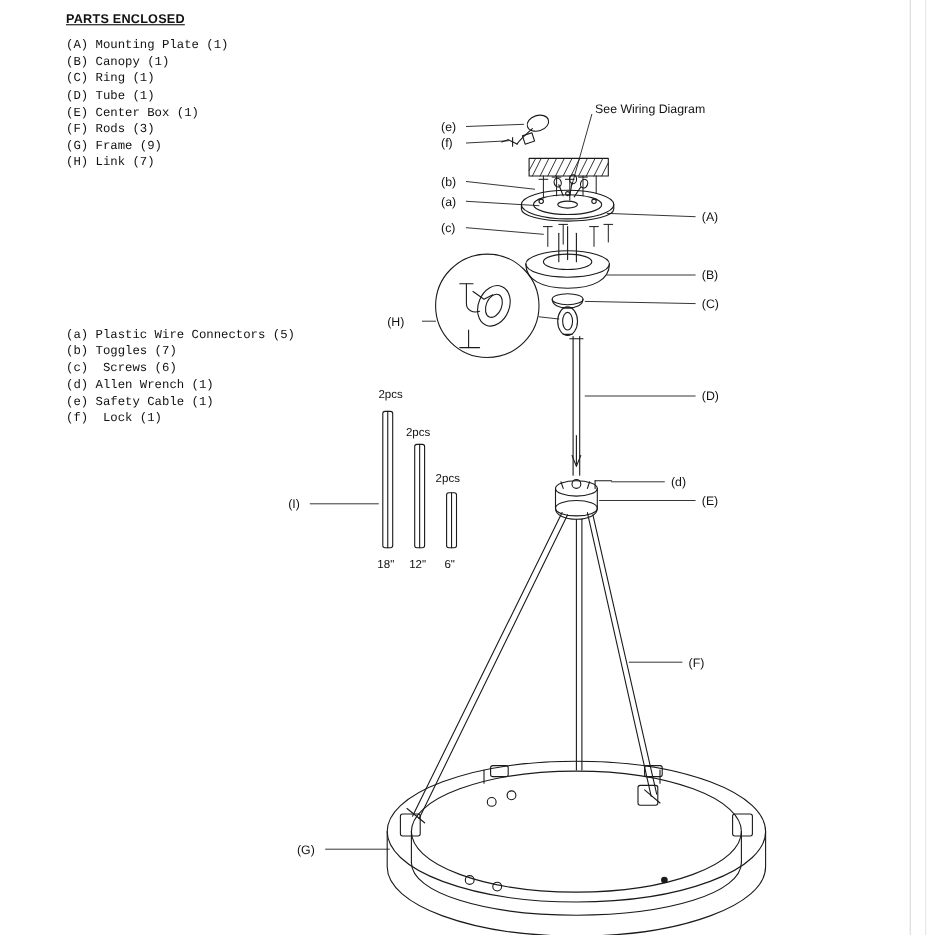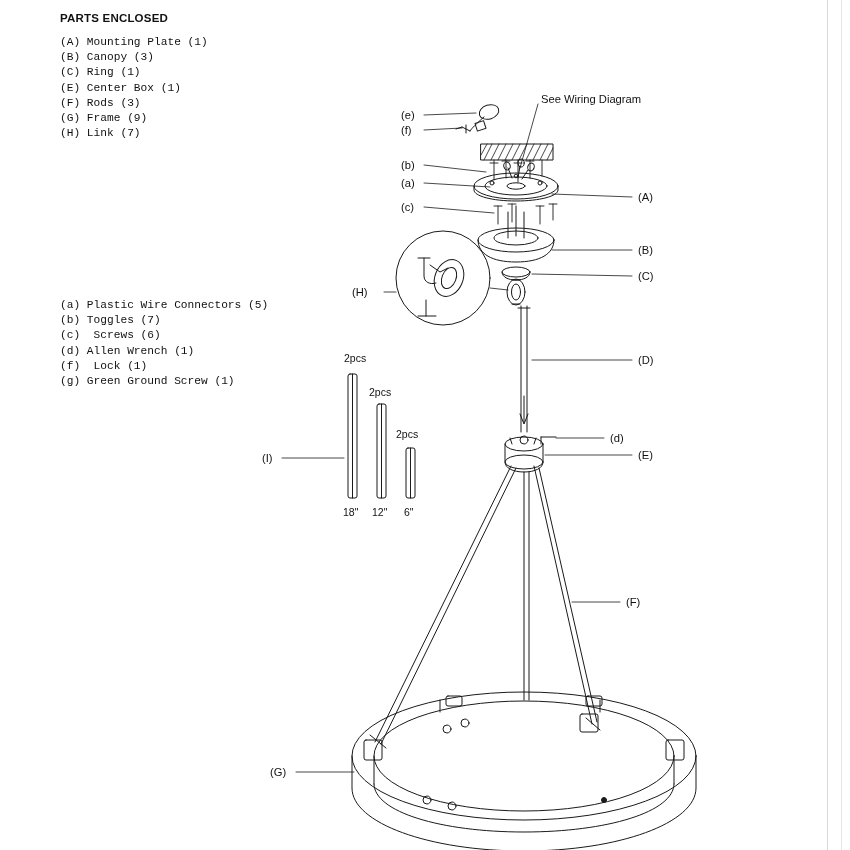--- a/index.html
+++ b/index.html
@@ -40,20 +40,21 @@
     left: 60px;
     top: 298px;
     width: 260px;
   }
   .block-title {
     font-size: 11.5px;
     font-weight: bold;
     letter-spacing: 0.2px;
     margin-bottom: 11px;
     color: #111;
+    text-decoration: underline;
   }
   .block-list {
     list-style: none;
     margin: 0;
     padding: 0;
   }
   .block-list li {
     font-size: 11.2px;
     line-height: 15.2px;
     color: #111;
@@ -85,37 +86,38 @@
 
 <div id="page">
 
   <div class="edge-rule r1"></div>
   <div class="edge-rule r2"></div>
 
   <div class="parts-block">
     <div class="block-title">PARTS ENCLOSED</div>
     <ul class="block-list">
       <li>(A) Mounting Plate (1)</li>
-      <li>(B) Canopy (3)</li>
+      <li>(B) Canopy (1)</li>
       <li>(C) Ring (1)</li>
+      <li>(D) Tube (1)</li>
       <li>(E) Center Box (1)</li>
       <li>(F) Rods (3)</li>
       <li>(G) Frame (9)</li>
       <li>(H) Link (7)</li>
     </ul>
   </div>
 
   <div class="hw-block">
     <ul class="block-list">
       <li>(a) Plastic Wire Connectors (5)</li>
       <li>(b) Toggles (7)</li>
       <li>(c)  Screws (6)</li>
       <li>(d) Allen Wrench (1)</li>
+      <li>(e) Safety Cable (1)</li>
       <li>(f)  Lock (1)</li>
-      <li>(g) Green Ground Screw (1)</li>
     </ul>
   </div>
 
   <svg id="drawing" viewBox="0 0 850 850">
     <g fill="none" stroke="#1a1a1a" stroke-width="1" stroke-linecap="round" stroke-linejoin="round">
 
       <g>
         <rect x="481" y="144" width="72" height="16"></rect>
         <g stroke-width="0.8">
           <line x1="484" y1="160" x2="492" y2="144"></line>

